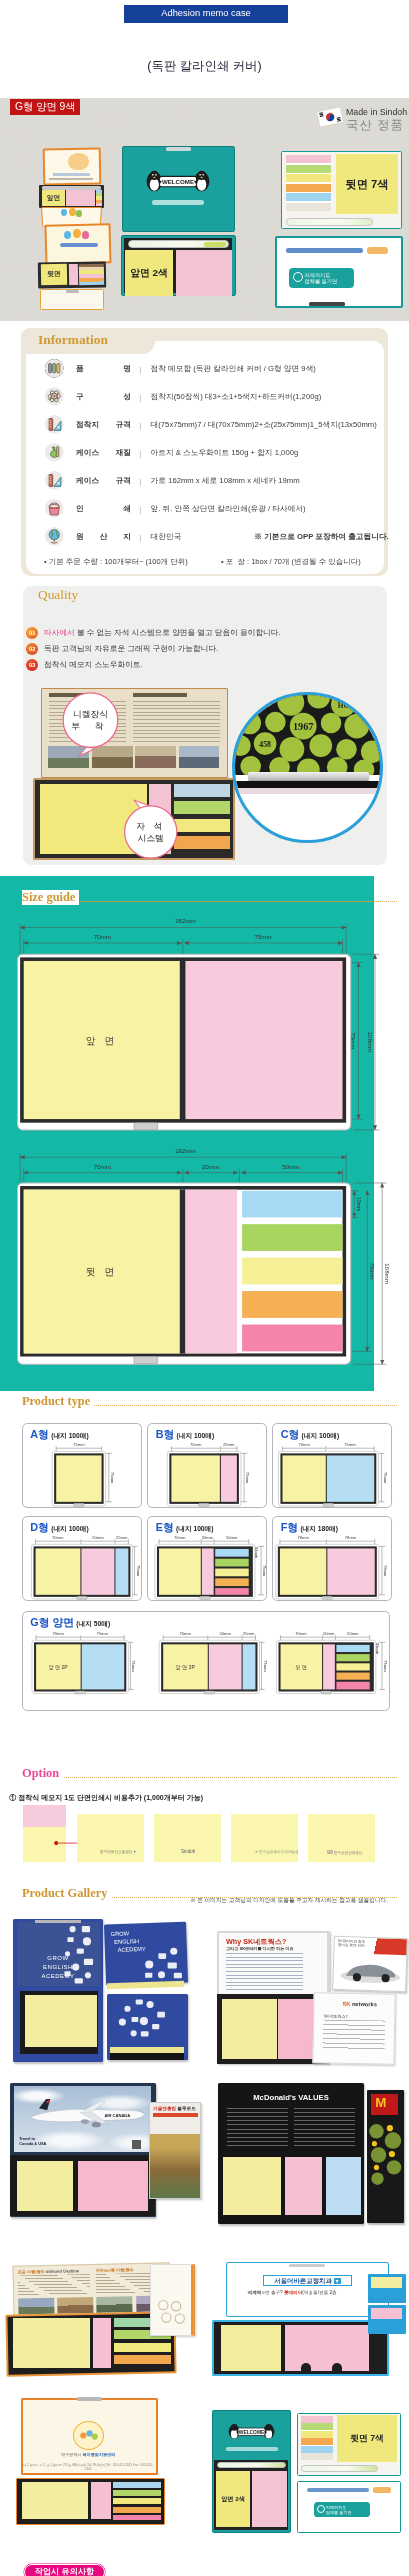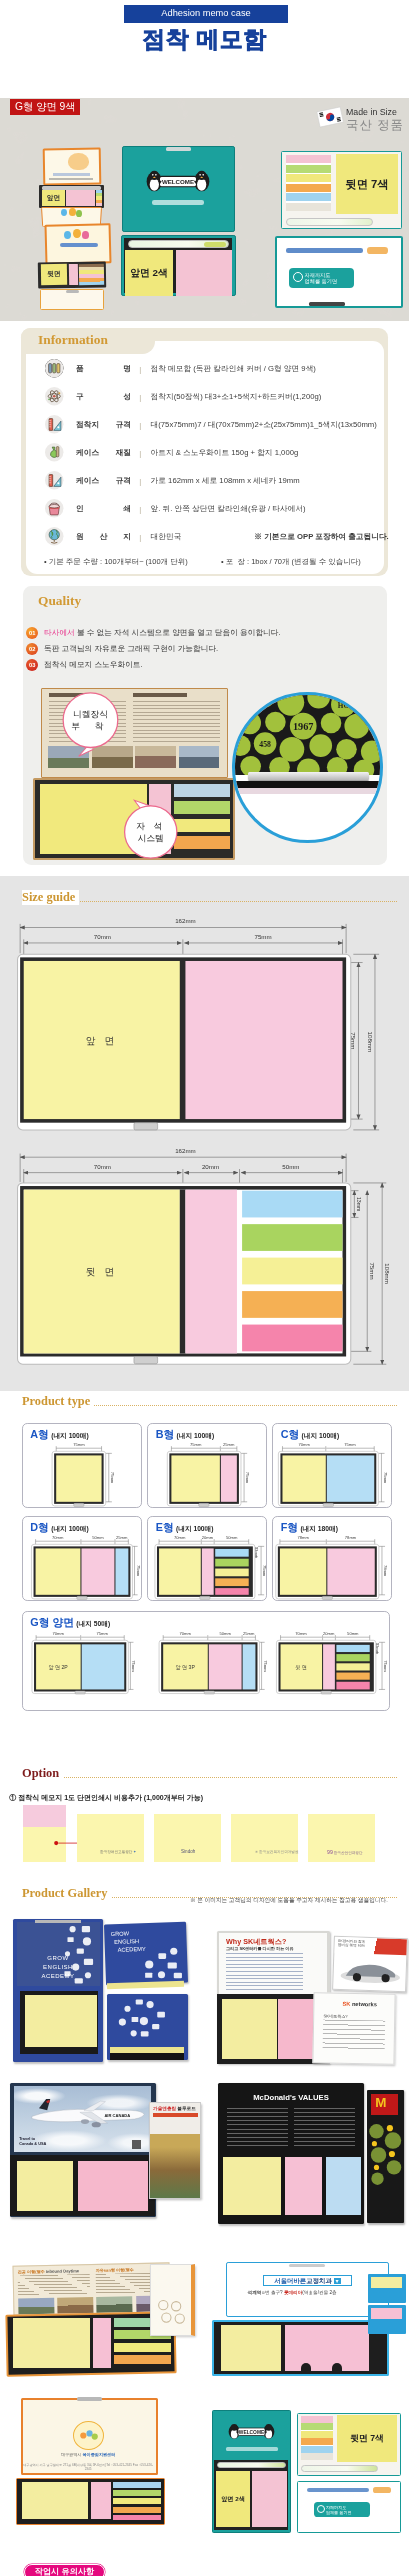--- a/index.html
+++ b/index.html
@@ -15,22 +15,22 @@
 .cs{color:#222;font-size:6.7px;font-weight:bold;}
 .mdim line{stroke:#777;stroke-width:1;}
 .mtxt text{font-size:8px;fill:#444;font-family:"Liberation Sans";}
 </style>
 </head>
 <body>
 <div id="page">
 
 <div class="abs" style="left:124px;top:4.6px;width:164px;height:18px;background:#16419b;color:#fff;font-size:9.3px;text-align:center;line-height:17.5px;">Adhesion memo case</div>
 
-<div class="abs" style="left:0;top:24px;width:409px;text-align:center;font-size:23px;font-weight:bold;color:#16419b;letter-spacing:0.5px;-webkit-text-stroke:0.7px #16419b;">점착 메모함</div>
-
+
+<div class="abs" style="left:0;top:58px;width:409px;text-align:center;font-size:12.4px;color:#26263a;">(독판 칼라인쇄 커버)</div>
 
 <div id="hero" class="abs" style="left:0;top:98px;width:409px;height:223px;background:#d9d6d0;overflow:hidden;">
 
   <svg class="abs" style="left:0;top:0" width="409" height="223" viewBox="0 0 794 432">
         <filter id="plas" color-interpolation-filters="sRGB">
           <feTurbulence type="fractalNoise" baseFrequency="0.035" numOctaves="3" seed="7"></feTurbulence>
           <feColorMatrix type="matrix" values="0 0 0 0 0.88 0 0 0 0 0.87 0 0 0 0 0.85 0.35 0.35 0.35 0 0.6"></feColorMatrix>
         </filter>
         <rect width="794" height="432" filter="url(#plas)" opacity="0.55"></rect>
       </svg>
@@ -142,21 +142,21 @@
             <rect x="10" y="11" width="7" height="2"></rect>
             <rect x="10" y="14" width="7" height="2"></rect>
             <rect x="10" y="17" width="7" height="2"></rect>
             <rect x="41" y="27" width="7" height="2"></rect>
             <rect x="41" y="30" width="7" height="2"></rect>
             <rect x="41" y="33" width="7" height="2"></rect>
           </g>
     </g>
   </svg>
 
-  <div class="abs" style="left:346px;top:8.8px;font-size:8.8px;color:#333;">Made in Size</div>
+  <div class="abs" style="left:346px;top:8.8px;font-size:8.8px;color:#333;">Made in Sindoh</div>
 
   <div class="abs" style="left:346px;top:18.5px;font-size:12.4px;color:#8a8a8a;letter-spacing:1px;">국산 정품</div>
 </div>
 
 <div id="info" class="abs" style="left:0;top:328px;width:409px;height:253px;">
 
   <div class="abs" style="left:21px;top:0;width:367px;height:248px;background:#ece7d8;border-radius:9.3px;"></div>
 
   <div class="abs" style="left:26px;top:13px;width:358px;height:233px;background:#fff;border-radius:11.3px;"></div>
 
@@ -304,21 +304,21 @@
 
   <div class="abs" style="left:44px;top:229px;font-size:7.5px;color:#3c3c3c;">• 기본 주문 수량 : 100개부터~ (100개 단위)</div>
 
   <div class="abs" style="left:221px;top:229px;font-size:7.5px;color:#3c3c3c;">• 포&nbsp;&nbsp;장 : 1box / 70개 (변경될 수 있습니다)</div>
 </div>
 
 <div id="quality" class="abs" style="left:0;top:586px;width:409px;height:288px;">
 
   <div class="abs" style="left:23px;top:0;width:364px;height:279px;background:#efefed;border-radius:8.2px;"></div>
 
-  <div class="serif abs" style="left:38px;top:7px;font-size:13.4px;font-weight:bold;color:#d29a35;">Quality</div>
+  <div class="serif abs" style="left:38px;top:1px;font-size:13.4px;font-weight:normal;color:#d29a35;">Quality</div>
 
   <div class="abs" style="left:26px;top:41px;width:12.4px;height:12.4px;border-radius:50%;background:radial-gradient(circle at 35% 30%,#f7a82c,#e8521e);color:#fff;font-size:5.7px;font-weight:bold;text-align:center;line-height:12.4px;">01</div>
   <div class="abs" style="left:44px;top:42px;font-size:7.7px;color:#333;"><span style="color:#e8308a;text-align:center;">타사에서</span> 볼 수 없는 자석 시스템으로 양면을 열고 닫음이 용이합니다.</div>
 
   <div class="abs" style="left:26px;top:57px;width:12.4px;height:12.4px;border-radius:50%;background:radial-gradient(circle at 35% 30%,#f08a2c,#da3a1e);color:#fff;font-size:5.7px;font-weight:bold;text-align:center;line-height:12.4px;">02</div>
   <div class="abs" style="left:44px;top:58px;font-size:7.7px;color:#333;">독판 고객님의 자유로운 그래픽 구현이 가능합니다.</div>
 
   <div class="abs" style="left:26px;top:73px;width:12.4px;height:12.4px;border-radius:50%;background:radial-gradient(circle at 35% 30%,#e85a2c,#c81e1e);color:#fff;font-size:5.7px;font-weight:bold;text-align:center;line-height:12.4px;">03</div>
   <div class="abs" style="left:44px;top:74px;font-size:7.7px;color:#333;">점착식 메모지 스노우화이트.</div>
 
@@ -399,21 +399,21 @@
       </g>
     </svg>
 
     <div class="abs" style="left:13px;top:77px;width:121px;height:8.2px;background:linear-gradient(180deg,#f2f2f2,#b8b8b8);border-radius:1.5px;box-shadow:0 1px 1px rgba(0,0,0,.4);"></div>
 
     <div class="abs" style="left:-5.2px;top:86px;width:165px;height:7.2px;background:#111;"></div>
     <div class="abs" style="left:0px;top:93px;width:155px;height:6.2px;background:#e8d8e0;"></div>
   </div>
 </div>
 
-<div id="sizeguide" class="abs" style="left:0;top:876px;width:409px;height:515px;background:#e5e5e5;">
+<div id="sizeguide" class="abs" style="left:0;top:876px;width:374px;height:515px;background:#14b8a6;">
 
   <div class="serif abs" style="left:22px;top:14.4px;font-size:12.4px;font-weight:bold;color:#cd9733;background:#fff;padding-right:4.1px;z-index:2;">Size guide</div>
 
   <div class="abs" style="left:22px;top:25px;width:375px;border-bottom:1px dotted #d9b264;"></div>
 
   <svg class="abs" style="left:0;top:0;" width="409" height="515" viewBox="0 0 794 1000">
     <defs>
       <marker id="ar" markerWidth="10" markerHeight="8" refX="9" refY="4" orient="auto">
             <path d="M0,0 L10,4 L0,8 z" fill="#555"></path>
           </marker>
@@ -777,21 +777,21 @@
             <rect x="130" y="101" width="65" height="15" fill="#f584ab"></rect>
         <text x="61" y="77" font-size="10" fill="#333" text-anchor="middle" font-family="Liberation Sans">뒷 면</text>
         <rect x="100" y="119" width="20" height="6" rx="2" fill="#cfcfcf" stroke="#999" stroke-width=".8"></rect>
       </g>
     </svg>
   </div>
 </div>
 
 <div id="option" class="abs" style="left:0;top:1757px;width:409px;height:118px;">
 
-  <div class="serif abs" style="left:22px;top:9.3px;font-size:12.4px;font-weight:bold;color:#7f1d1d;background:#fff;padding-right:4.1px;z-index:2;">Option</div>
+  <div class="serif abs" style="left:22px;top:9.3px;font-size:12.4px;font-weight:bold;color:#ec4899;background:#fff;padding-right:4.1px;z-index:2;">Option</div>
 
   <div class="abs" style="left:22px;top:19.6px;width:375px;border-bottom:1px dotted #d9b264;"></div>
 
   <div class="abs" style="left:9.3px;top:36px;font-size:7px;font-weight:bold;color:#222;">① 점착식 메모지 1도 단면인쇄시 비용추가 (1,000개부터 가능)</div>
 
   <div class="abs" style="left:23px;top:48px;width:43px;height:22px;background:#f6cbdd;"></div>
 
   <div class="abs" style="left:23px;top:70px;width:43px;height:35px;background:#fbf6ae;"></div>
 
   <svg class="abs" style="left:52px;top:82px;" width="36" height="8.2" viewBox="0 0 70 16">

